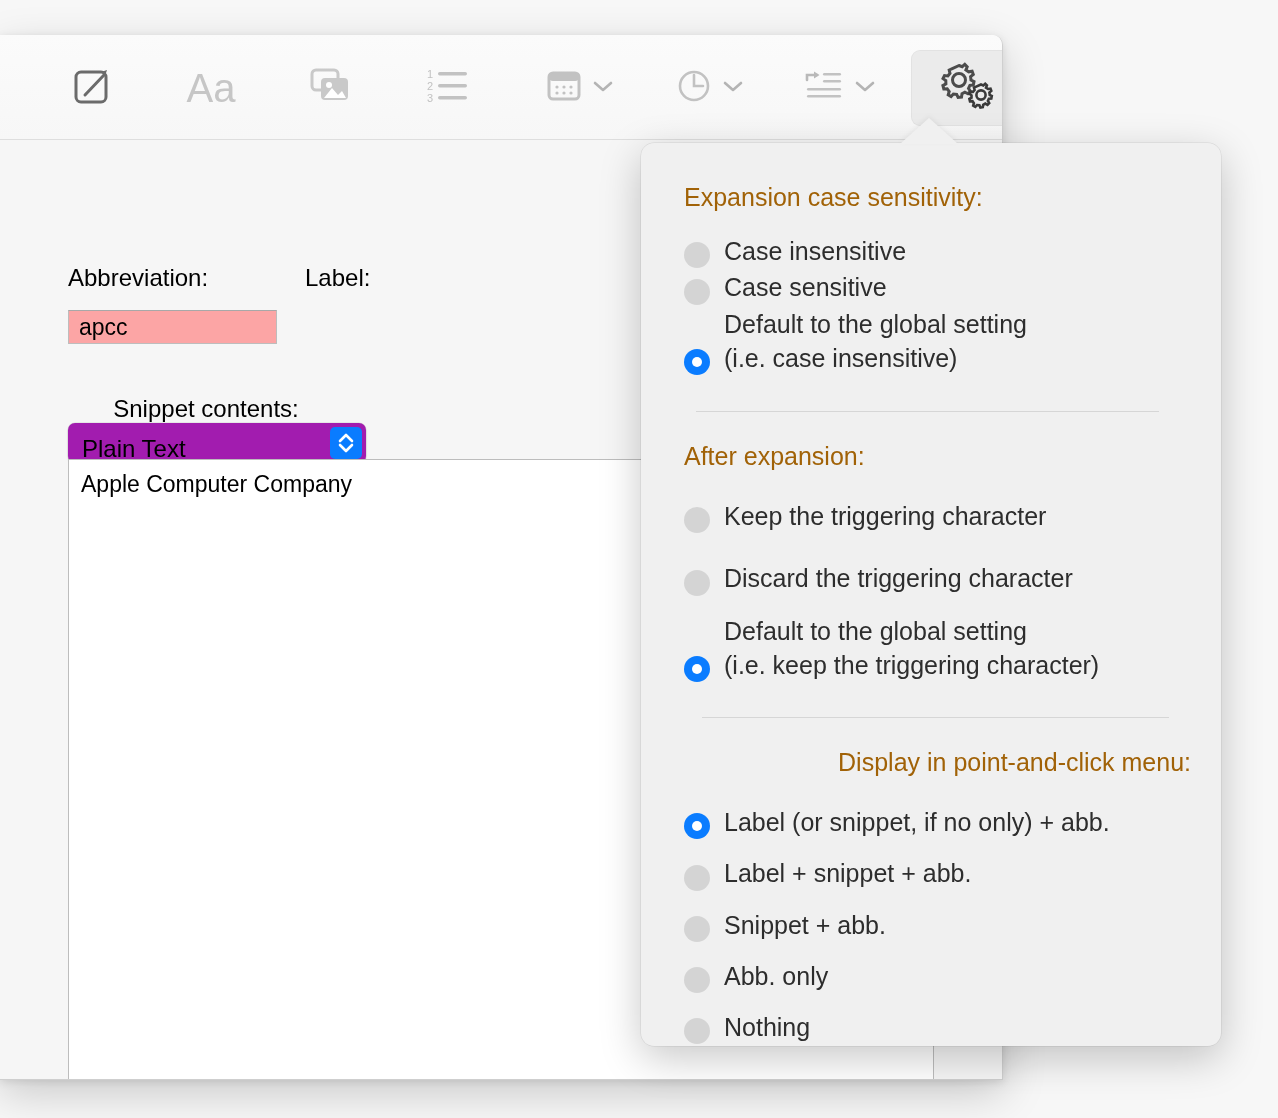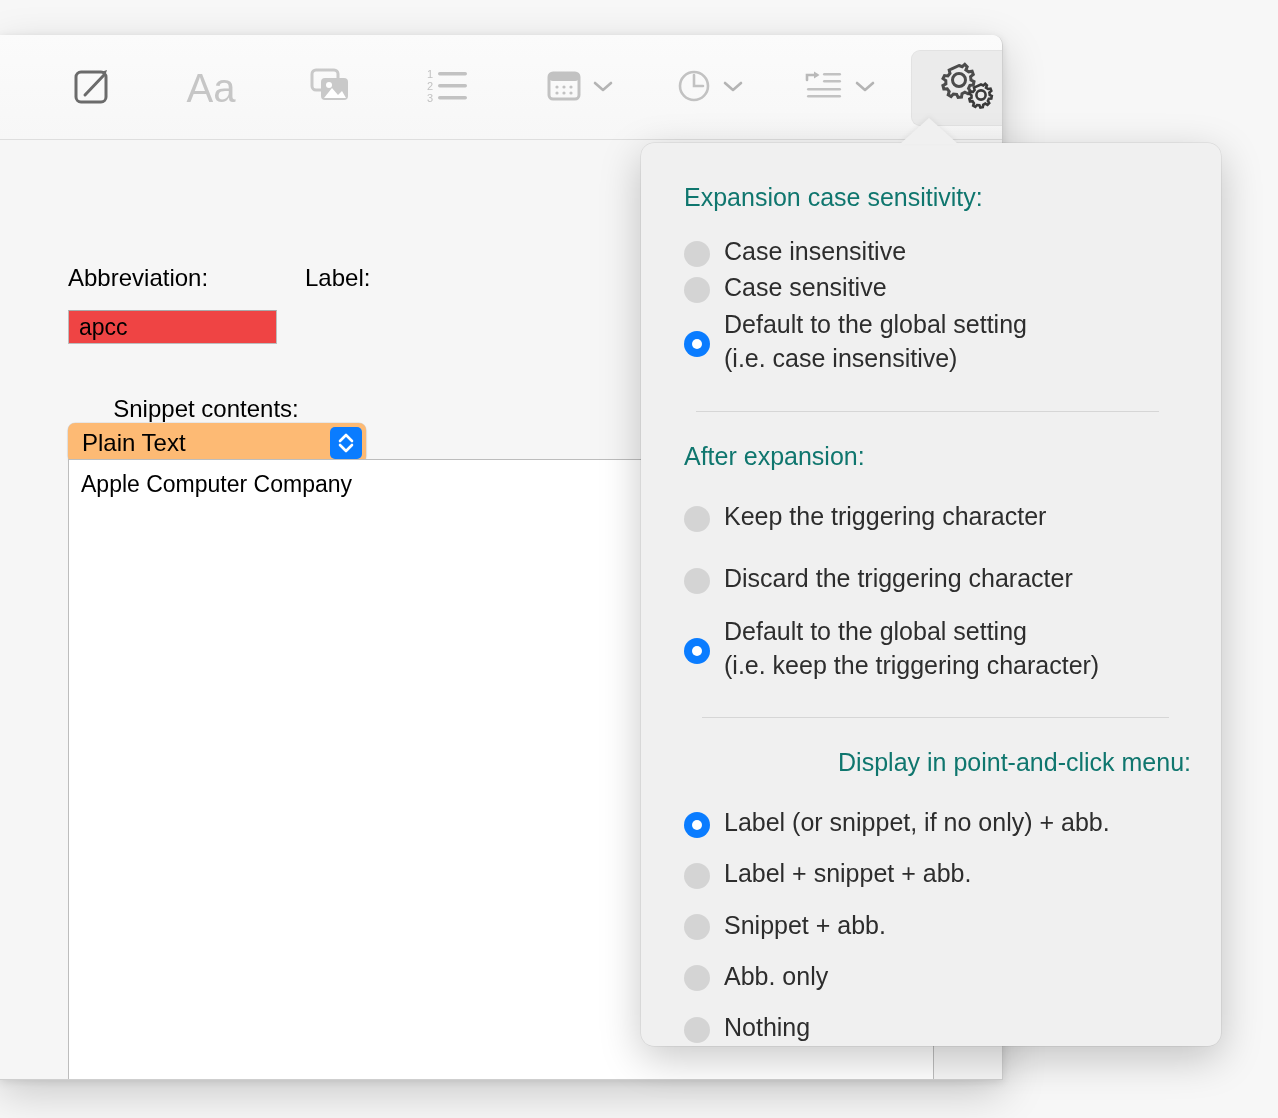--- a/index.html
+++ b/index.html
@@ -62,41 +62,41 @@
   }
   .fld-label {
     font-size: 24px; color: #000; white-space: nowrap;
   }
   .lbl-abbrev { width: 237px; }
   .lbl-label  { }
 
   .row-fields { position: absolute; left: 68px; top: 170px; display: flex; }
   .text-field {
     height: 34px;
-    background: #ef4444;
+    background: #fca5a5;
     border: 1px solid #bdbdbd;
     border-top-color: #a8a8a8;
     font-size: 23px; color: #000;
     padding: 2px 8px 2px 10px;
     display: flex; align-items: center;
     font-family: "Liberation Sans", sans-serif;
     outline: none;
   }
   .fld-abbrev { width: 209px; margin-right: 28px; }
   .fld-label-input { width: 500px; }
 
   .row-snippet { position: absolute; left: 68px; top: 255px; display: flex; align-items: center; flex-direction: column; }
   .snippet-label { font-size: 24px; color:#000; margin-right: 22px; white-space: nowrap; }
   .popup-button {
     position: relative;
     width: 298px; height: 40px;
-    background: #fdba74;
+    background: #a21caf;
     border-radius: 7px;
     box-shadow: 0 1px 2px rgba(0,0,0,0.16), 0 0 0 0.5px rgba(0,0,0,0.10);
-    display: flex; align-items: center;
+    display: flex; align-items: flex-end;
     padding-left: 14px;
     font-size: 24px; color:#000;
   }
   .popup-arrows {
     position: absolute; right: 4px; top: 4px;
     width: 32px; height: 32px; border-radius: 5px;
     background: #0a7cff;
     display: flex; flex-direction: column; align-items: center; justify-content: center;
   }
 
@@ -126,26 +126,26 @@
     left: 259px; top: -25px;
     width: 0; height: 0;
     border-left: 29px solid transparent;
     border-right: 29px solid transparent;
     border-bottom: 26px solid #f0f0f0;
     filter: drop-shadow(0 -2px 2px rgba(0,0,0,0.05));
   }
   .pop-inner { position: absolute; inset: 0; padding: 40px 30px 0 43px; }
 
   .grp-title {
-    font-size: 25px; color: #0f766e;
+    font-size: 25px; color: #a16207;
     margin: 0 0 22px 0;
     white-space: nowrap;
   }
   .radio-row {
-    display: flex; align-items: center;
+    display: flex; align-items: flex-end;
     margin-bottom: 5px;
   }
   .radio {
     flex: 0 0 auto;
     width: 26px; height: 26px; border-radius: 50%;
     background: #d4d4d4;
     margin-right: 14px; margin-top: 6px;
     position: relative;
   }
   .radio.checked {

